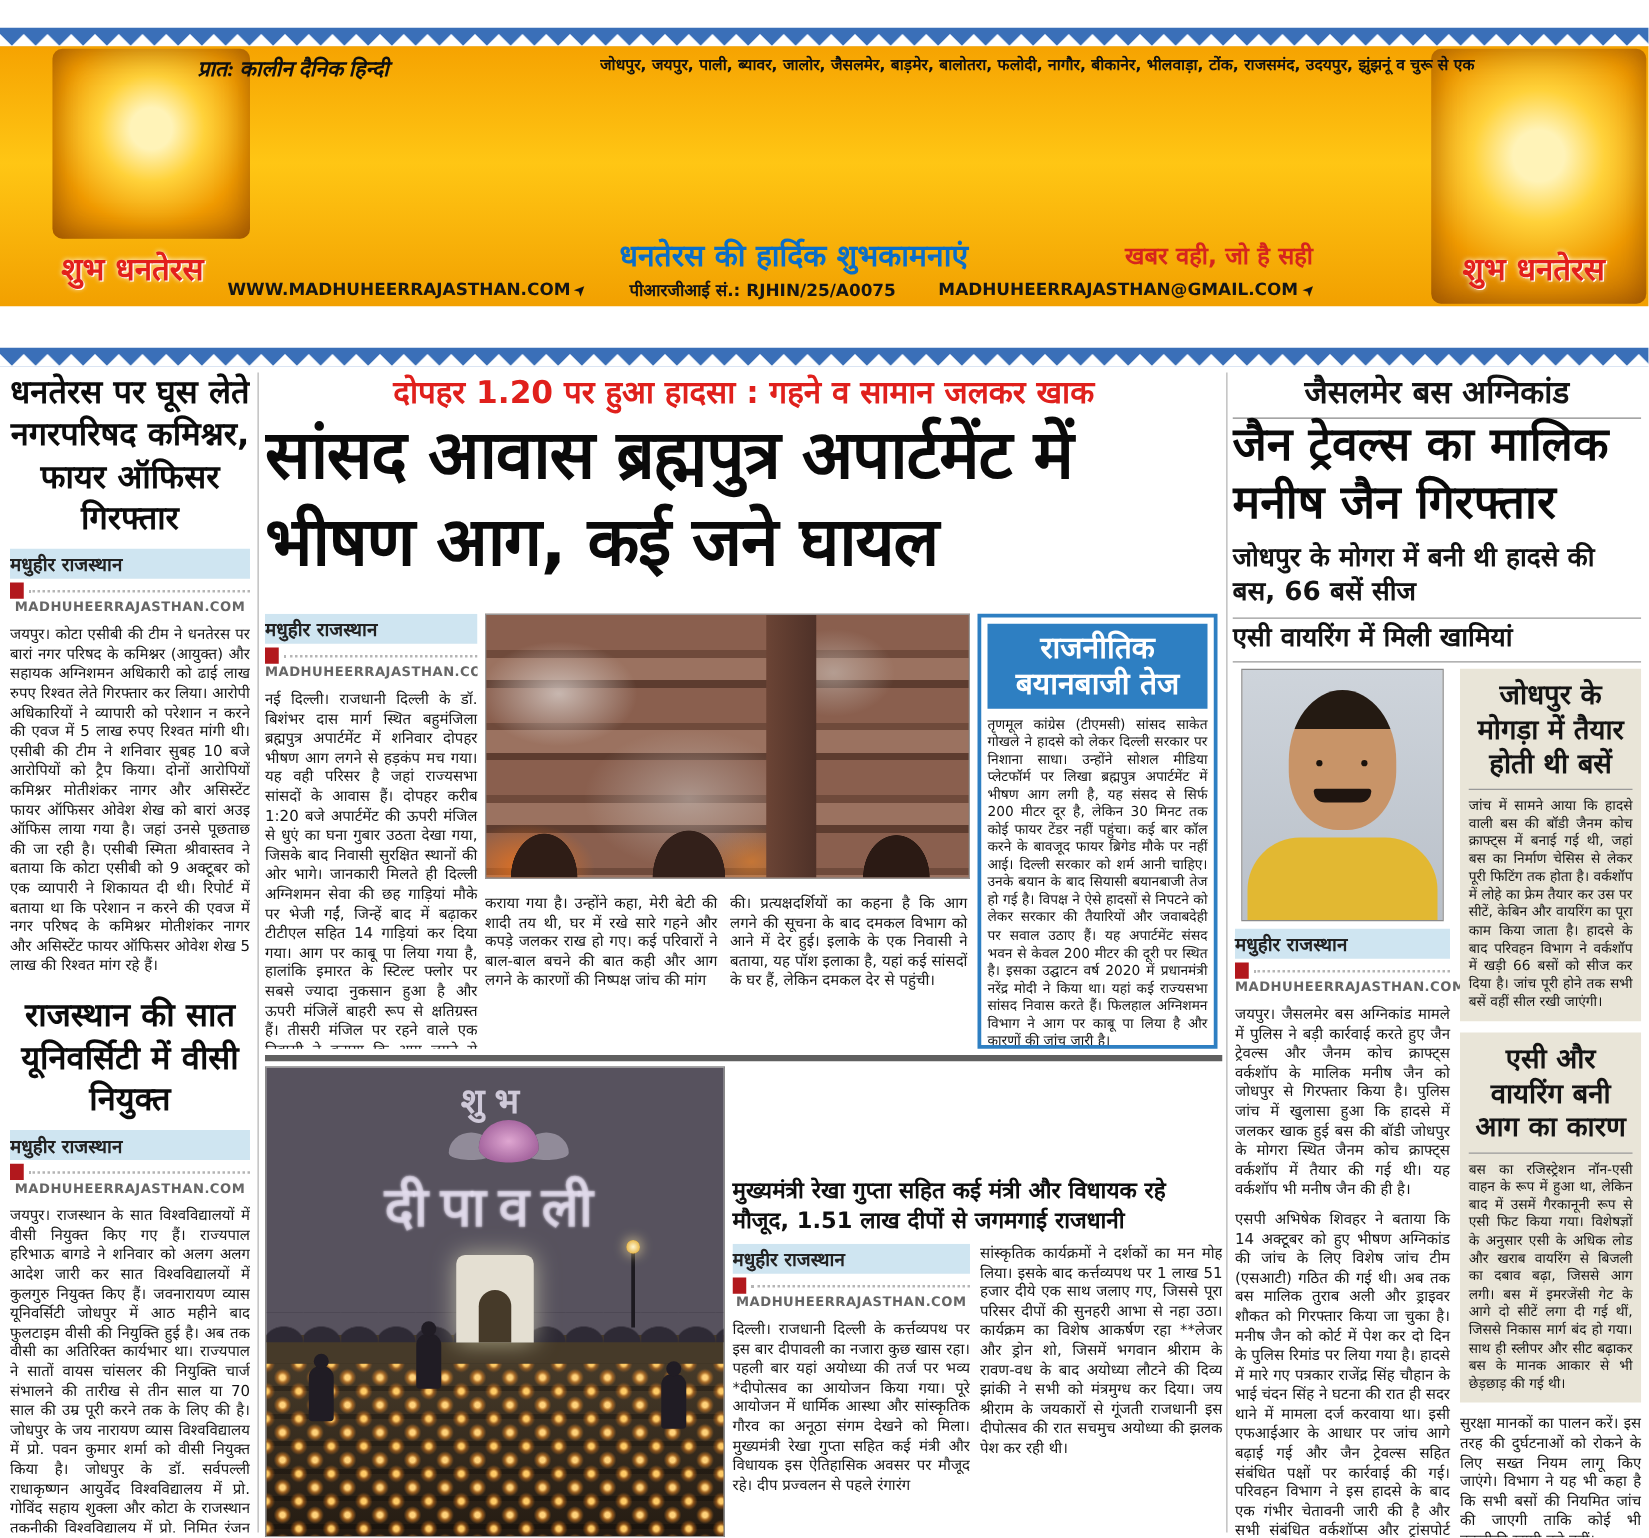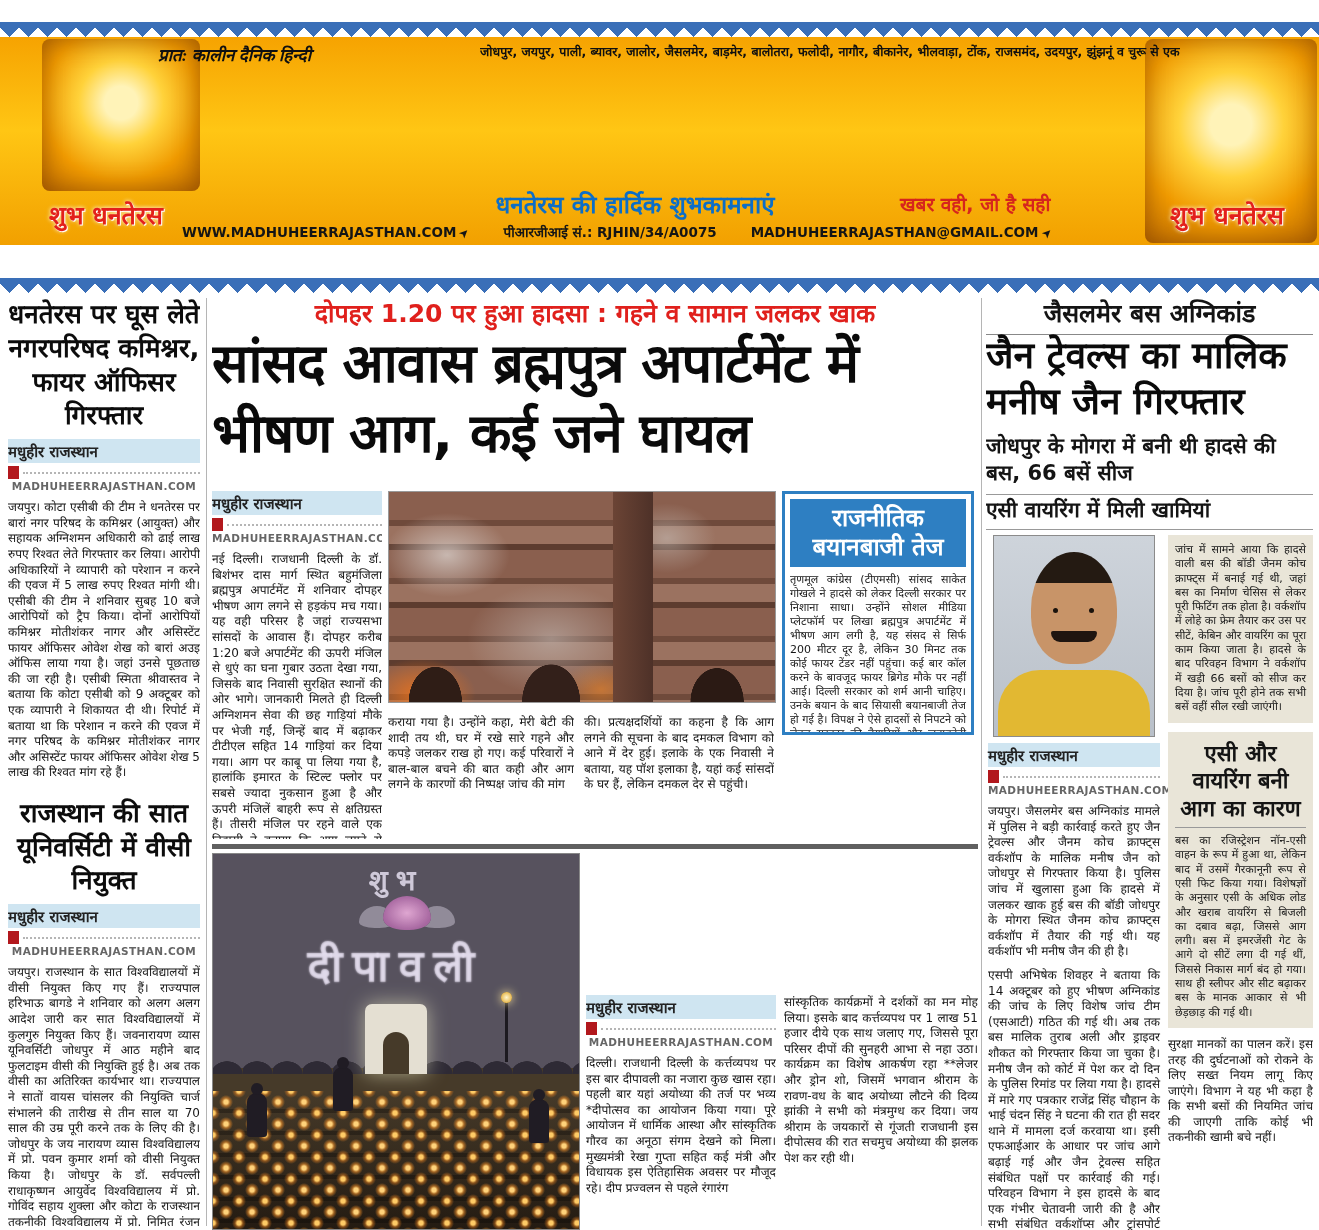--- a/index.html
+++ b/index.html
@@ -54,21 +54,21 @@
             border-bottom:2px solid #333;margin-bottom:10px;}
   .lh{font-size:26px;line-height:1.3;font-weight:bold;text-align:center;color:#0c0c0c;}
   .mid{position:absolute;left:212px;top:295px;width:766px;height:935px;overflow:hidden;}
   .kicker{position:absolute;left:0;top:0;width:100%;text-align:center;font-size:25px;
           font-weight:bold;color:#e0201c;}
   .mainhl{position:absolute;left:0;top:34px;width:100%;font-size:54px;line-height:1.3;
           font-weight:bold;color:#0a0a0a;letter-spacing:-1px;}
   .ms-col1{position:absolute;left:0;top:196px;width:170px;height:348px;overflow:hidden;}
   .ms-col2{position:absolute;left:176px;top:420px;width:186px;height:128px;overflow:hidden;}
   .ms-col3{position:absolute;left:372px;top:420px;width:190px;height:128px;overflow:hidden;}
-  .pol-box{position:absolute;left:570px;top:196px;width:192px;height:244px;border:3px solid #2e7fc2;
+  .pol-box{position:absolute;left:570px;top:196px;width:192px;height:348px;border:3px solid #2e7fc2;
            box-sizing:border-box;padding:5px;overflow:hidden;background:#fff;}
   .pol-title{background:#2e7fc2;color:#fff;font-size:24px;line-height:1.2;font-weight:bold;
              text-align:center;padding:5px 2px;}
   .pol-body{font-size:11px;line-height:1.28;text-align:justify;margin-top:6px;color:#161616;}
   .gray-rule{position:absolute;left:0;top:549px;width:766px;height:5px;background:#606060;}
   
   .fire-photo{position:absolute;left:176px;top:196px;width:388px;height:212px;overflow:hidden;
     border:1px solid #999;box-sizing:border-box;
     background:
       radial-gradient(90px 60px at 15% 30%, rgba(215,205,200,.8), transparent 70%),
@@ -161,21 +161,21 @@
     <div class="kalash kl"></div>
     <div class="kalash kr"></div>
     <div class="tagline">प्रात: कालीन दैनिक हिन्दी</div>
     <div class="cities">जोधपुर, जयपुर, पाली, ब्यावर, जालोर, जैसलमेर, बाड़मेर, बालोतरा, फलोदी, नागौर, बीकानेर, भीलवाड़ा, टोंक, राजसमंद, उदयपुर, झुंझनूं व चुरू से एक साथ प्रसारित</div>
     <div class="greeting">धनतेरस की हार्दिक शुभकामनाएं</div>
     <div class="slogan">खबर वही, जो है सही</div>
     <div class="shubh sl">शुभ धनतेरस</div>
     <div class="shubh sr">शुभ धनतेरस</div>
     <div class="contact">
       <span><span>WWW.MADHUHEERRAJASTHAN.COM</span><span class="cursor-ic">➤</span></span>
-      <span>पीआरजीआई सं.: RJHIN/34/A0075</span>
+      <span>पीआरजीआई सं.: RJHIN/25/A0075</span>
       <span><span>MADHUHEERRAJASTHAN@GMAIL.COM</span><span class="cursor-ic">➤</span></span>
     </div>
   </div>
 
   <div class="zz" style="top:278px;"></div>
 
   <div class="vrule" style="left:206px;"></div>
   <div class="vrule" style="left:981px;"></div>
 
   <div class="col-left">
@@ -237,20 +237,21 @@
       <div class="drone2">दीपावली</div>
       <div class="treeline"></div>
       <div class="india-gate"></div>
       <div class="lamp"></div>
       <div class="diya-field"></div>
       <div class="person" style="left:34px;bottom:92px;"></div>
       <div class="person" style="left:120px;bottom:118px;"></div>
       <div class="person" style="left:316px;bottom:86px;"></div>
     </div>
 
+    <div class="dw-sub">मुख्यमंत्री रेखा गुप्ता सहित कई मंत्री और विधायक रहे मौजूद, 1.51 लाख दीपों से जगमगाई राजधानी</div>
 
     <div class="dw-col1">
       <div class="byline" style="margin-top:0;">
         <div class="by-bar">मधुहीर राजस्थान</div>
         <div class="by-mid">
             <span class="red-sq"></span>
             <span class="dotline"></span>
           </div>
         <div class="by-site">MADHUHEERRAJASTHAN.COM</div>
       </div>
@@ -277,20 +278,21 @@
             <span class="dotline"></span>
           </div>
         <div class="by-site">MADHUHEERRAJASTHAN.COM</div>
       </div>
       <div class="body-txt">जयपुर। जैसलमेर बस अग्निकांड मामले में पुलिस ने बड़ी कार्रवाई करते हुए जैन ट्रेवल्स और जैनम कोच क्राफ्ट्स वर्कशॉप के मालिक मनीष जैन को जोधपुर से गिरफ्तार किया है। पुलिस जांच में खुलासा हुआ कि हादसे में जलकर खाक हुई बस की बॉडी जोधपुर के मोगरा स्थित जैनम कोच क्राफ्ट्स वर्कशॉप में तैयार की गई थी। यह वर्कशॉप भी मनीष जैन की ही है।</div>
       <div class="body-txt mt8">एसपी अभिषेक शिवहर ने बताया कि 14 अक्टूबर को हुए भीषण अग्निकांड की जांच के लिए विशेष जांच टीम (एसआटी) गठित की गई थी। अब तक बस मालिक तुराब अली और ड्राइवर शौकत को गिरफ्तार किया जा चुका है। मनीष जैन को कोर्ट में पेश कर दो दिन के पुलिस रिमांड पर लिया गया है। हादसे में मारे गए पत्रकार राजेंद्र सिंह चौहान के भाई चंदन सिंह ने घटना की रात ही सदर थाने में मामला दर्ज करवाया था। इसी एफआईआर के आधार पर जांच आगे बढ़ाई गई और जैन ट्रेवल्स सहित संबंधित पक्षों पर कार्रवाई की गई। परिवहन विभाग ने इस हादसे के बाद एक गंभीर चेतावनी जारी की है और सभी संबंधित वर्कशॉप्स और ट्रांसपोर्ट कंपनियों को निर्देश दिए हैं कि वे</div>
     </div>
 
     <div class="rc-right">
       <div class="bus-box">
+        <div class="bb-title">जोधपुर के मोगड़ा में तैयार होती थी बसें</div>
         <div class="bb-body">जांच में सामने आया कि हादसे वाली बस की बॉडी जैनम कोच क्राफ्ट्स में बनाई गई थी, जहां बस का निर्माण चेसिस से लेकर पूरी फिटिंग तक होता है। वर्कशॉप में लोहे का फ्रेम तैयार कर उस पर सीटें, केबिन और वायरिंग का पूरा काम किया जाता है। हादसे के बाद परिवहन विभाग ने वर्कशॉप में खड़ी 66 बसों को सीज कर दिया है। जांच पूरी होने तक सभी बसें वहीं सील रखी जाएंगी।</div>
       </div>
       <div class="bus-box">
         <div class="bb-title">एसी और वायरिंग बनी आग का कारण</div>
         <div class="bb-body">बस का रजिस्ट्रेशन नॉन-एसी वाहन के रूप में हुआ था, लेकिन बाद में उसमें गैरकानूनी रूप से एसी फिट किया गया। विशेषज्ञों के अनुसार एसी के अधिक लोड और खराब वायरिंग से बिजली का दबाव बढ़ा, जिससे आग लगी। बस में इमरजेंसी गेट के आगे दो सीटें लगा दी गई थीं, जिससे निकास मार्ग बंद हो गया। साथ ही स्लीपर और सीट बढ़ाकर बस के मानक आकार से भी छेड़छाड़ की गई थी।</div>
       </div>
       <div class="body-txt">सुरक्षा मानकों का पालन करें। इस तरह की दुर्घटनाओं को रोकने के लिए सख्त नियम लागू किए जाएंगे। विभाग ने यह भी कहा है कि सभी बसों की नियमित जांच की जाएगी ताकि कोई भी तकनीकी खामी बचे नहीं।</div>
     </div>
   </div>
 

